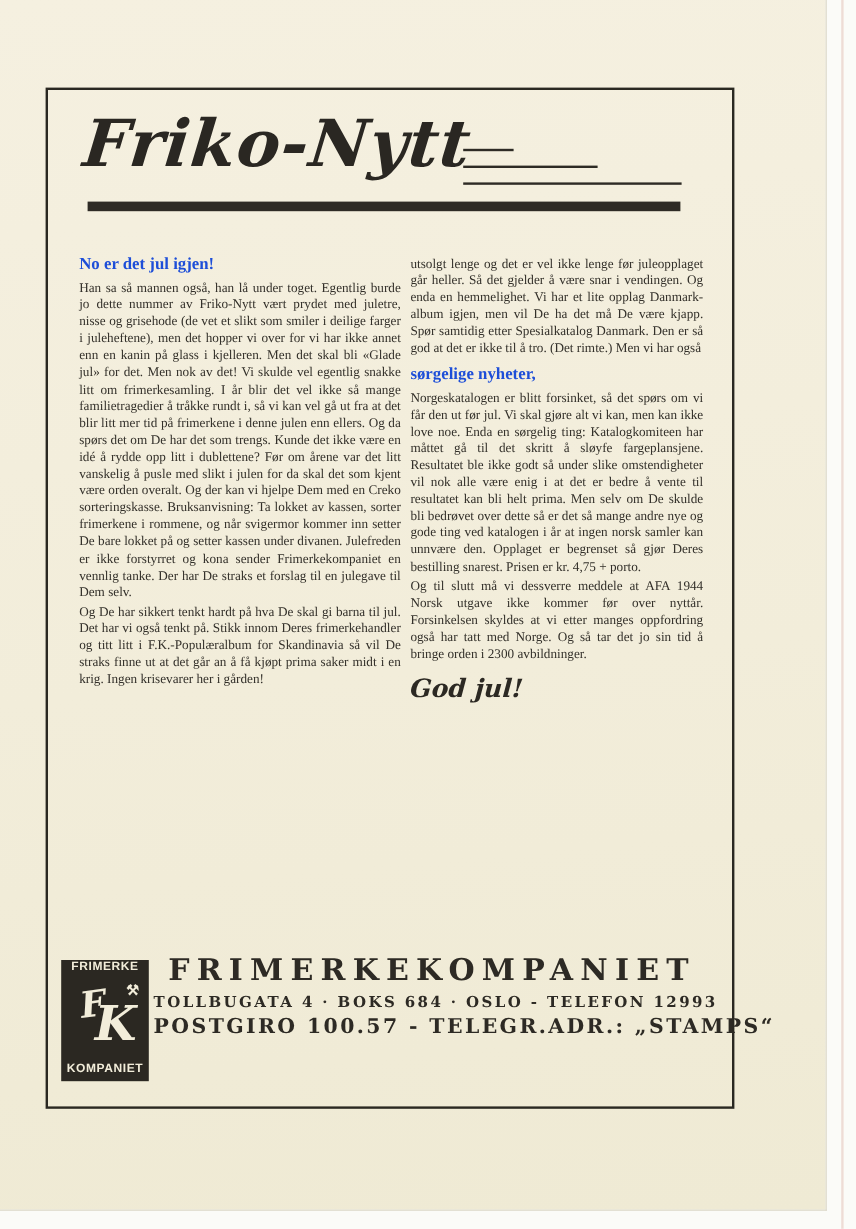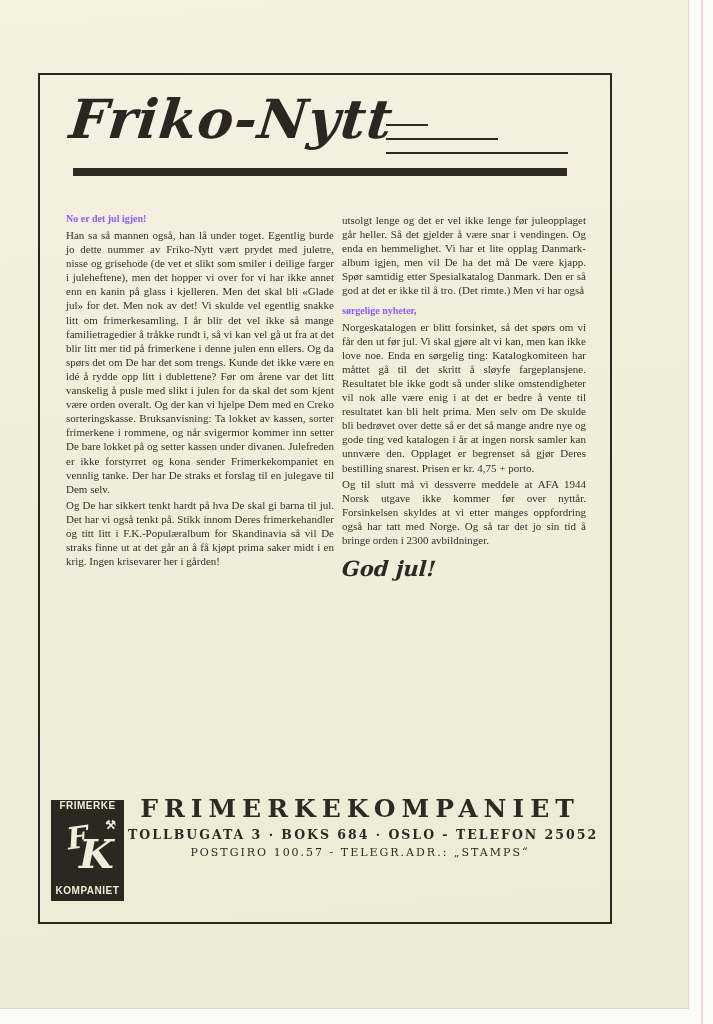--- a/index.html
+++ b/index.html
@@ -51,22 +51,22 @@
     color:#33302a;
   }
   .col-left  { width:268px; flex:none; }
   .col-right { width:244px; flex:none; }
   .columns p {
     font-size:11px; line-height:14.1px;
     text-align:justify;
     margin-bottom:2px;
   }
   .col-heading {
-    font-size:10px; font-weight:bold;
-    color:#8b5cf6;
+    font-size:14px; font-weight:bold;
+    color:#1d4ed8;
     margin:0 0 4px 0;
   }
   .col-heading.mid { margin-top:7px; }
   .script-heading {
     font-family:"DejaVu Serif", serif;
     font-style:italic; font-weight:bold;
     font-size:21px; color:#2c2923;
     margin:9px 0 5px 0;
     transform:skewX(-4deg);
   }
@@ -99,21 +99,21 @@
   }
   .company {
     font-size:25px; font-weight:bold; letter-spacing:6px;
     white-space:nowrap;
   }
   .addr {
     font-size:12.5px; font-weight:bold; letter-spacing:2px;
     margin-top:4px; white-space:nowrap;
   }
   .giro {
-    font-size:11px; font-weight:normal; letter-spacing:2px;
+    font-size:17px; font-weight:bold; letter-spacing:2px;
     margin-top:4px; white-space:nowrap;
   }
 </style>
 </head>
 <body>
 
 <div class="paper"></div>
 <div class="crease"></div>
 <div class="frame"></div>
 
@@ -143,15 +143,15 @@
   <div class="logo-mono">
     <span class="mono-f">F</span>
     <span class="mono-k">K</span>
     <span class="mono-axe">⚒</span>
   </div>
   <div class="logo-bottom">KOMPANIET</div>
 </div>
 
 <div class="footer-text">
   <div class="company">FRIMERKEKOMPANIET</div>
-  <div class="addr">TOLLBUGATA 3 · BOKS 684 · OSLO - TELEFON 25052</div>
+  <div class="addr">TOLLBUGATA 4 · BOKS 684 · OSLO - TELEFON 12993</div>
   <div class="giro">POSTGIRO 100.57 - TELEGR.ADR.: „STAMPS“</div>
 </div>
 
 </body></html>

